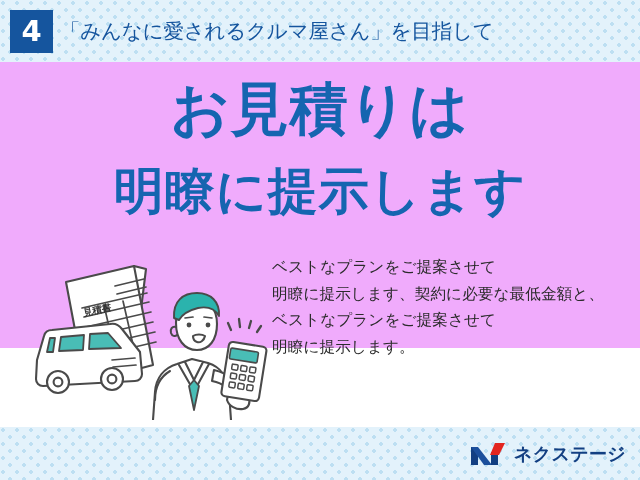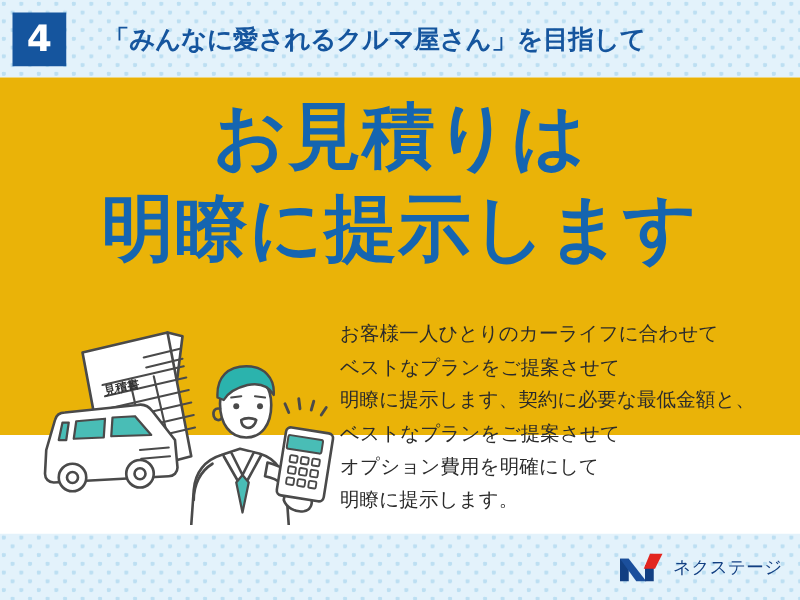--- a/index.html
+++ b/index.html
@@ -55,35 +55,35 @@
     align-items: center;
     justify-content: center;
     font-size: 29px;
     font-weight: bold;
     line-height: 1;
     letter-spacing: 0;
     flex: none;
     font-family: "DejaVu Sans", sans-serif;
   }
   #header-title {
-    margin-left: 30px;
+    margin-left: 7px;
     color: #15559e;
     font-size: 20.5px;
-    font-weight: bold;
+    font-weight: normal;
     letter-spacing: -0.2px;
     white-space: nowrap;
     font-family: "DejaVu Sans", sans-serif;
   }
 
   
   #stage {
     position: absolute;
     left: 0; top: 62px;
     width: 640px; height: 286px;
-    background: #eab308;
+    background: #f0abfc;
   }
 
   
   #headline {
     position: absolute;
     left: 0; top: 18px;
     width: 640px;
     text-align: center;
     color: #1565b0;
   }
@@ -92,23 +92,23 @@
     font-family: "DejaVu Sans", sans-serif;
     font-weight: bold;
     line-height: 1.0;
     white-space: nowrap;
   }
   #hl-line-1 {
     font-size: 58px;
     letter-spacing: 1px;
   }
   #hl-line-2 {
-    font-size: 58px;
+    font-size: 50px;
     letter-spacing: 1px;
-    margin-top: 15px;
+    margin-top: 28px;
   }
 
   
   #body-copy {
     position: absolute;
     left: 272px;
     top: 192px;
     width: 350px;
     color: #2b2b2b;
     font-family: "DejaVu Sans", sans-serif;
@@ -144,22 +144,22 @@
     top: 50%;
     transform: translateY(-50%);
     display: flex;
     align-items: center;
   }
   #logo-mark { display: block; flex: none; }
   #logo-text {
     margin-left: 7px;
     color: #123f82;
     font-family: "DejaVu Sans", sans-serif;
-    font-size: 14px;
-    font-weight: normal;
+    font-size: 18px;
+    font-weight: bold;
     letter-spacing: 0.3px;
     white-space: nowrap;
   }
 </style>
 </head>
 <body>
 
 <div id="page">
 
   <div id="header" class="dotband">
@@ -170,25 +170,23 @@
   </div>
 
   <div id="stage">
 
     <div id="headline">
       <span class="hl-line" id="hl-line-1">お見積りは</span>
       <span class="hl-line" id="hl-line-2">明瞭に提示します</span>
     </div>
 
     <div id="body-copy">
-      <span class="copy-line">お客様一人ひとりのカーライフに合わせて</span>
       <span class="copy-line">ベストなプランをご提案させて</span>
       <span class="copy-line">明瞭に提示します、契約に必要な最低金額と、</span>
       <span class="copy-line">ベストなプランをご提案させて</span>
-      <span class="copy-line">オプション費用を明確にして</span>
       <span class="copy-line">明瞭に提示します。</span>
     </div>
 
     <div id="illustration">
       <svg width="250" height="168" viewBox="0 0 250 168" xmlns="http://www.w3.org/2000/svg">
         <g fill="none" stroke="#4a4a4a" stroke-width="2.1" stroke-linecap="round" stroke-linejoin="round">
 
           <g>
 
             <path d="M112 14 L124 17 L111 122 L99 119 Z" fill="#ffffff"></path>

